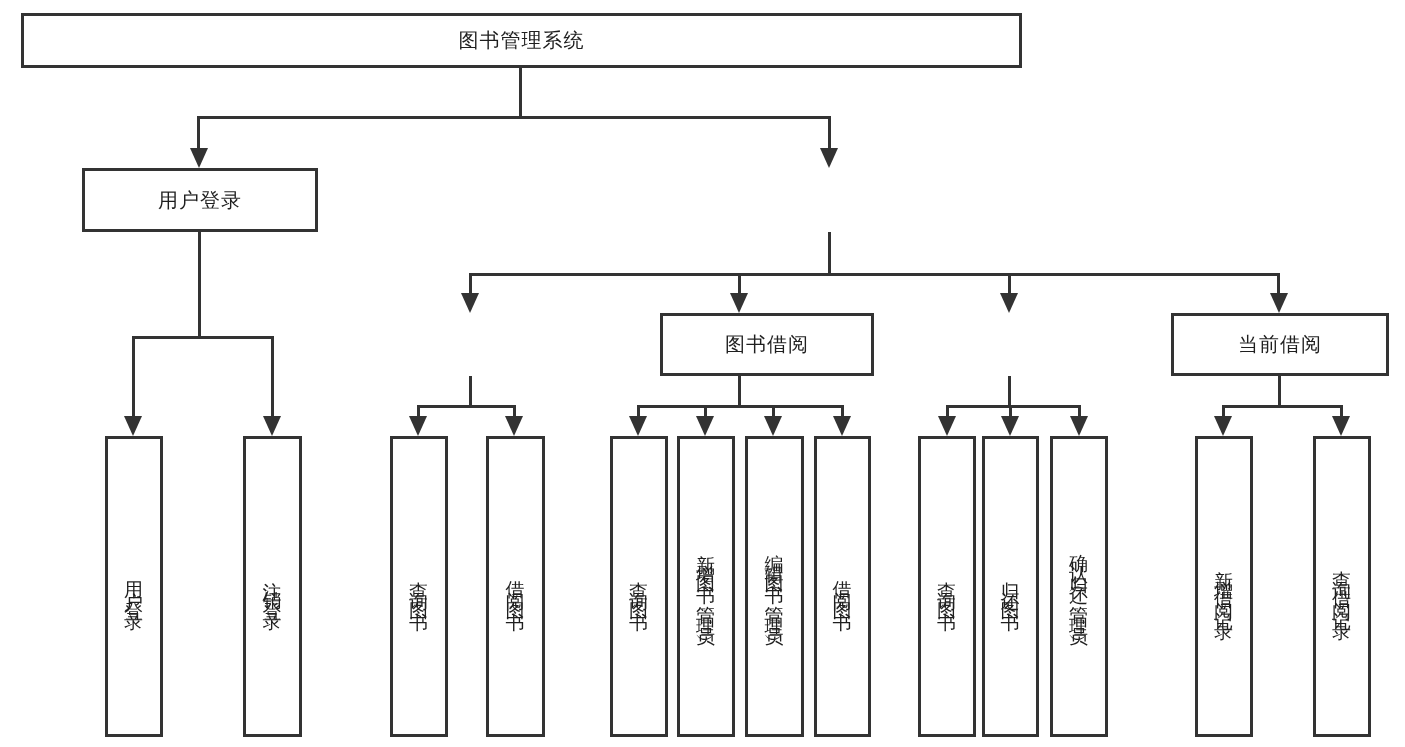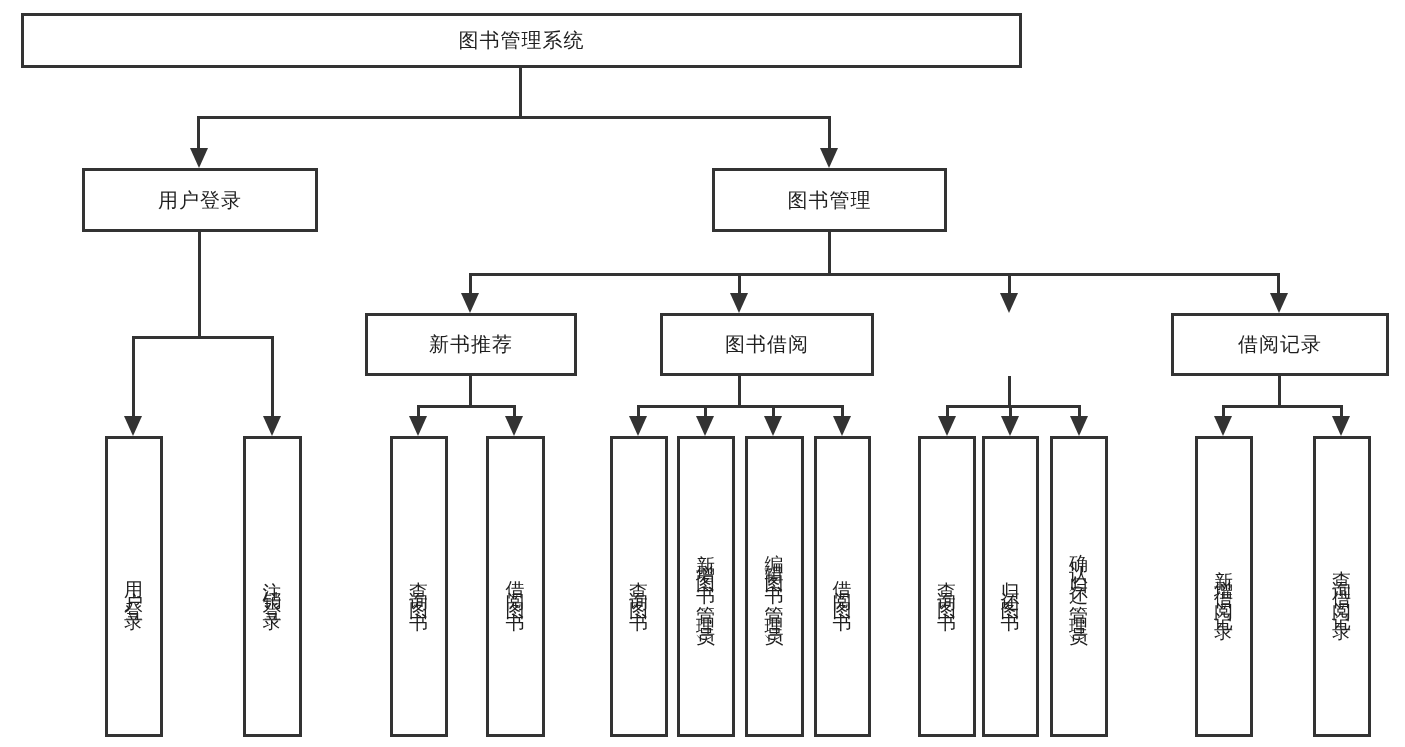--- a/index.html
+++ b/index.html
@@ -69,35 +69,29 @@
 <div class="canvas">
 
   <div class="box" style="left:21px; top:13px; width:1001px; height:55px;">
     <span class="lbl">图书管理系统</span>
   </div>
 
   <div class="box" style="left:82px; top:168px; width:236px; height:64px;">
     <span class="lbl">用户登录</span>
   </div>
 
-  <div class="box" style="left:712px; top:168px; width:235px; height:64px;">
-    <span class="lbl">图书管理</span>
-  </div>
-
-  <div class="box" style="left:365px; top:313px; width:212px; height:63px;">
-    <span class="lbl">新书推荐</span>
-  </div>
+
 
   <div class="box" style="left:660px; top:313px; width:214px; height:63px;">
     <span class="lbl">图书借阅</span>
   </div>
 
 
   <div class="box" style="left:1171px; top:313px; width:218px; height:63px;">
-    <span class="lbl">借阅记录</span>
+    <span class="lbl">当前借阅</span>
   </div>
 
   <div class="box leaf" style="left:105px; top:436px; width:58px; height:301px;">
     <span class="lbl">用户登录</span>
   </div>
 
   <div class="box leaf" style="left:243px; top:436px; width:59px; height:301px;">
     <span class="lbl">注销登录</span>
   </div>
 

